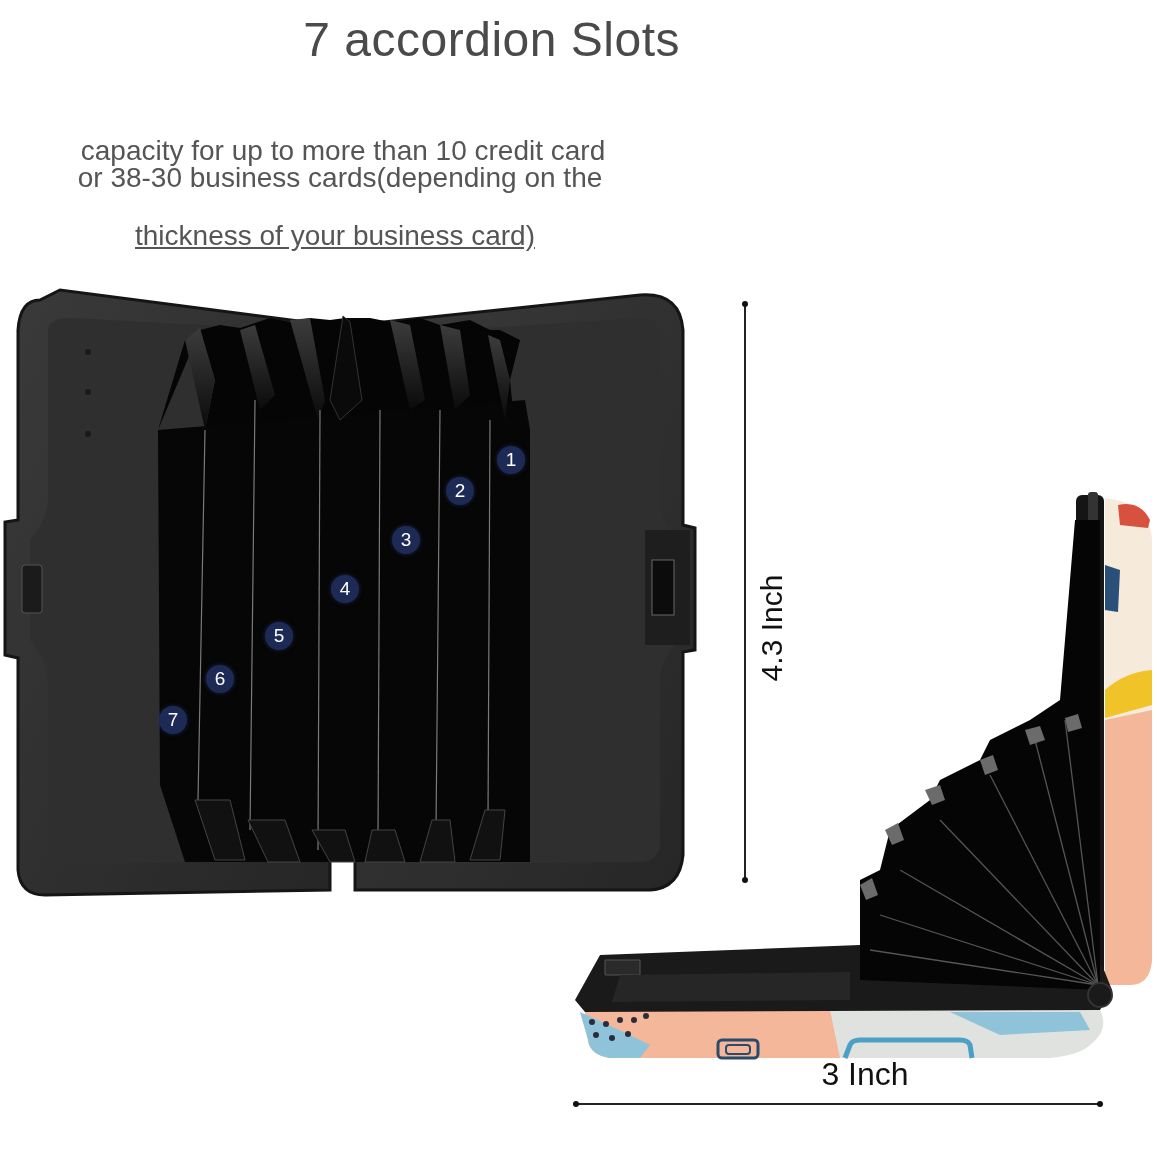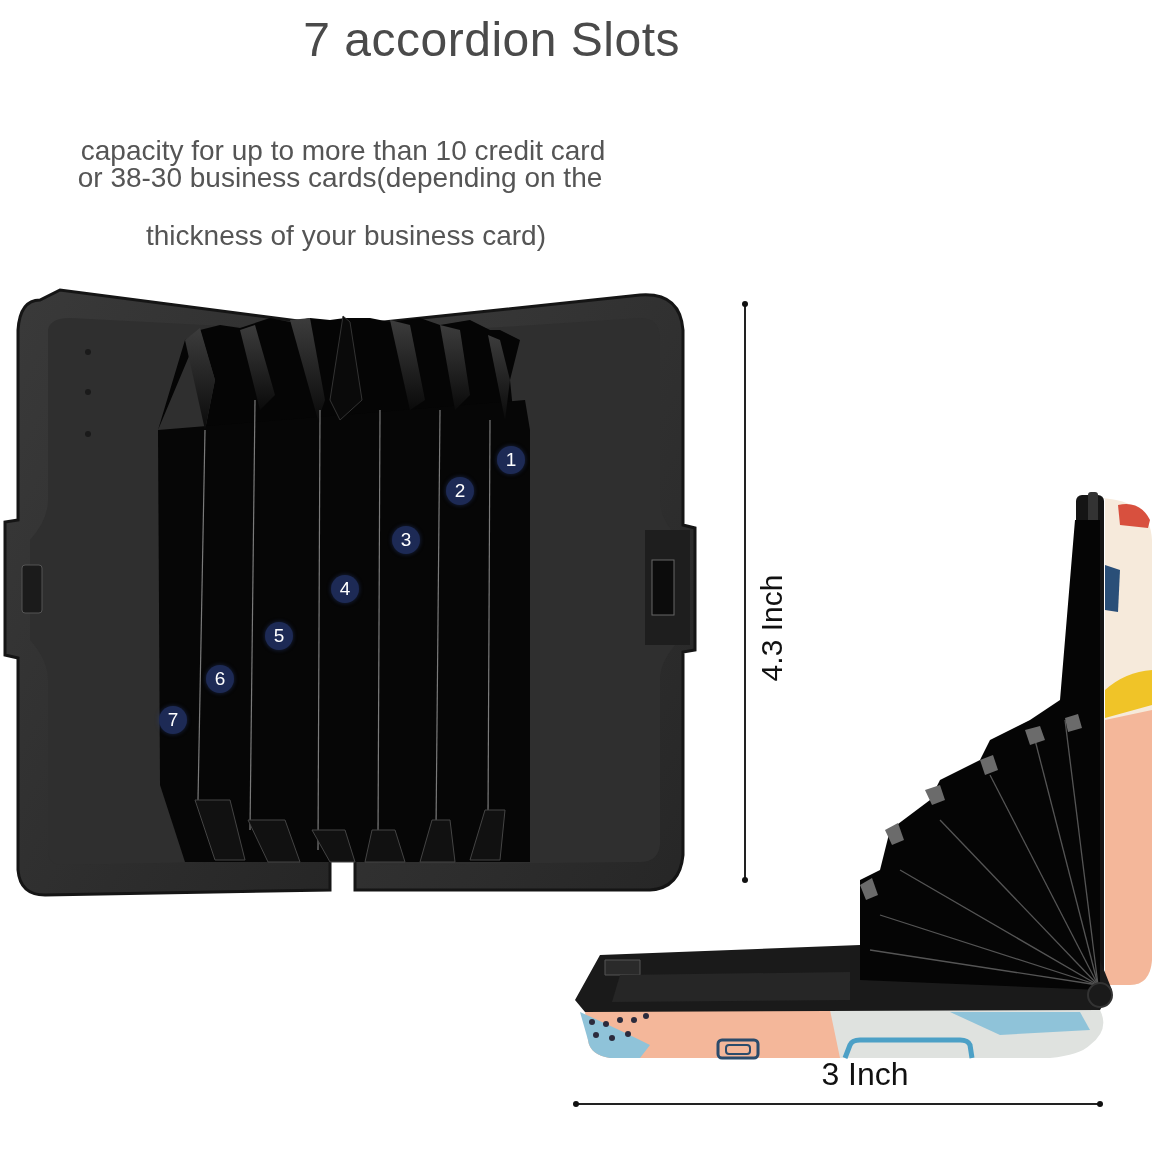--- a/index.html
+++ b/index.html
@@ -1,21 +1,21 @@
 <!DOCTYPE html>
 <html><head>
 <meta charset="utf-8">
 <style>
   html,body{margin:0;padding:0;background:#ffffff;}
   body{width:1157px;height:1157px;position:relative;overflow:hidden;font-family:"Liberation Sans","DejaVu Sans",sans-serif;}
   .headline{position:absolute;left:0;width:680px;top:12px;text-align:right;font-size:48px;color:#4a4a4a;letter-spacing:0.5px;}
   .desc{position:absolute;text-align:center;font-size:28px;color:#555555;white-space:nowrap;}
   .d1{left:0;width:686px;top:108px;margin-top:27px;}
   .d2{left:0;width:680px;top:162px;}
-  .d3{left:16px;width:660px;top:220px;}
+  .d3{left:5px;width:660px;top:220px;text-decoration:underline;}
 
   .open-case{position:absolute;left:0;top:285px;width:700px;height:620px;}
   .badge{position:absolute;width:28px;height:28px;border-radius:50%;background:#1d2a55;color:#ffffff;font-size:19px;line-height:28px;text-align:center;box-shadow:0 0 4px rgba(40,60,120,0.6);}
 
   .dim-v{position:absolute;left:744px;top:304px;width:2px;height:576px;background:#222;}
   .dim-v::before,.dim-v::after{content:"";position:absolute;left:-2px;width:6px;height:6px;border-radius:50%;background:#111;}
   .dim-v::before{top:-3px}.dim-v::after{bottom:-3px}
   .dim-v-label{position:absolute;left:712px;top:608px;width:120px;height:40px;transform:rotate(-90deg);transform-origin:center;font-size:30px;color:#111;text-align:center;line-height:40px;}
 
   .dim-h{position:absolute;left:576px;top:1103px;width:524px;height:2px;background:#222;}

